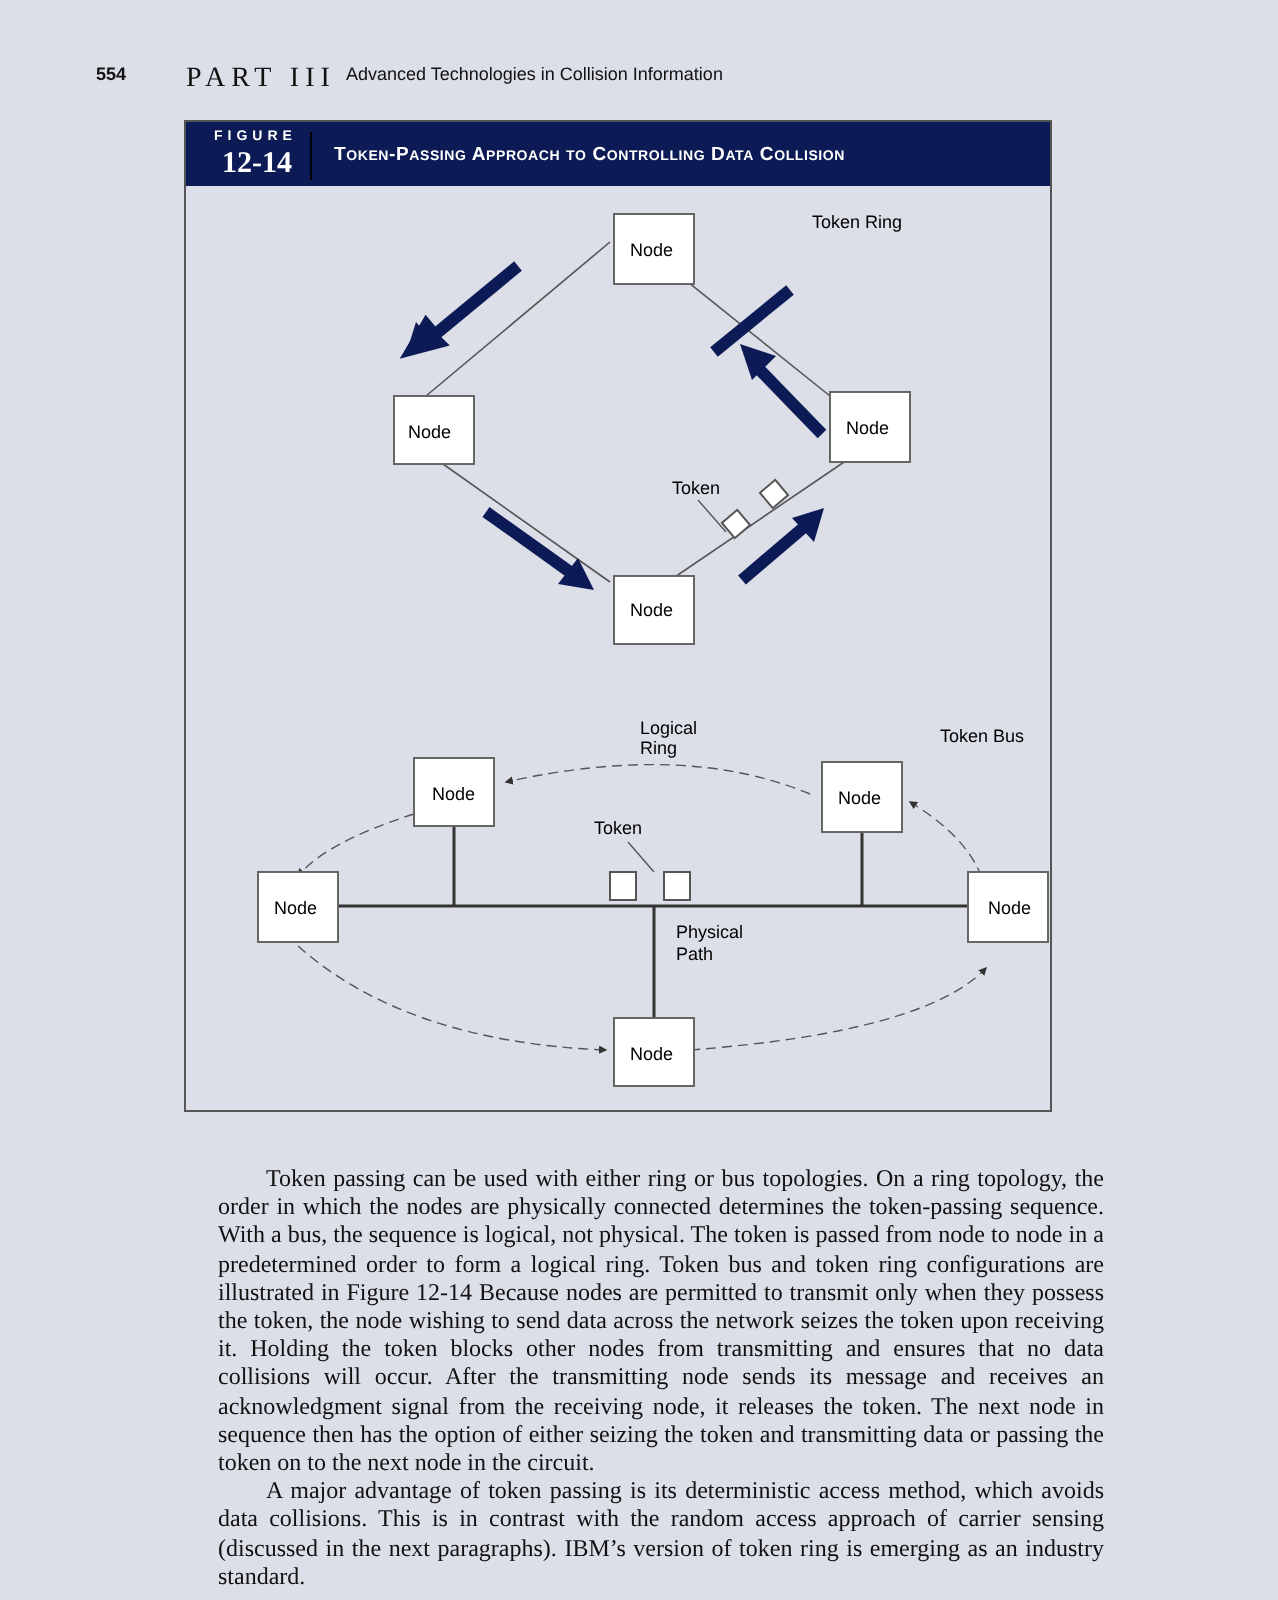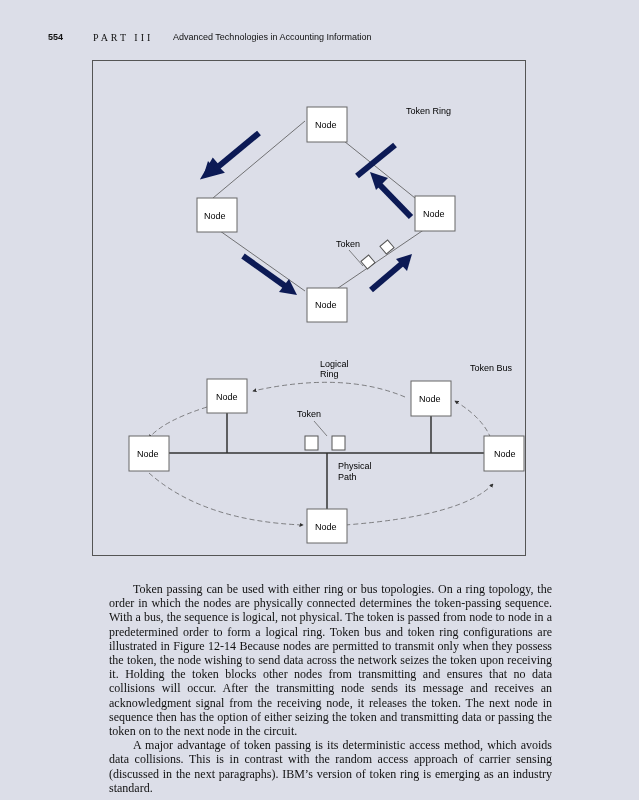--- a/index.html
+++ b/index.html
@@ -1,40 +1,46 @@
 <!DOCTYPE html>
 <html><head>
 <meta charset="utf-8">
 <style>
   html,body{margin:0;padding:0;}
   body{width:639px;height:800px;background:#dcdee8;position:relative;overflow:hidden;font-family:"Liberation Serif",serif;color:#111;}
   .hdr{position:absolute;top:32px;left:0;width:639px;height:14px;font-size:9px;}
   .pnum{position:absolute;left:48px;top:0;font-family:"Liberation Sans",sans-serif;font-weight:bold;font-size:9px;}
-  .part{position:absolute;left:93px;top:0;letter-spacing:3px;font-size:10px;}
+  .part{position:absolute;left:93px;top:0;letter-spacing:3px;font-size:14px;}
   .htitle{position:absolute;left:173px;top:0;font-family:"Liberation Sans",sans-serif;font-size:9px;color:#111;}
   .fig{position:absolute;left:92px;top:60px;width:432px;height:494px;border:1px solid #555;background:#dcdee8;}
   .figbar{position:absolute;left:0;top:0;width:432px;height:32px;background:#0c1a55;color:#fff;}
   .figlbl{position:absolute;left:14px;top:4px;font-family:"Liberation Sans",sans-serif;font-weight:bold;font-size:7px;letter-spacing:2.5px;}
   .fignum{position:absolute;left:18px;top:13px;font-family:"Liberation Serif",serif;font-weight:bold;font-size:15px;}
   .figsep{position:absolute;left:62px;top:5px;width:1px;height:24px;background:#000;}
   .figtitle{position:absolute;left:74px;top:11px;font-family:"Liberation Sans",sans-serif;font-weight:bold;font-size:9.5px;font-variant:small-caps;letter-spacing:0.3px;}
   svg{position:absolute;left:0;top:0;}
   .body{position:absolute;left:109px;top:582px;width:443px;font-size:12px;line-height:14.2px;text-align:justify;}
   .body p{margin:0;text-indent:24px;}
 </style>
 </head>
 <body>
 
 <div class="hdr">
   <span class="pnum">554</span>
   <span class="part">PART III</span>
-  <span class="htitle">Advanced Technologies in Accounting Information</span>
+  <span class="htitle">Advanced Technologies in Collision Information</span>
 </div>
 
 <div class="fig">
+  <div class="figbar">
+    <span class="figlbl">FIGURE</span>
+    <span class="fignum">12-14</span>
+    <span class="figsep"></span>
+    <span class="figtitle">Token-Passing Approach to Controlling Data Collision</span>
+  </div>
   <svg width="432" height="494" viewBox="0 0 432 494" font-family="Liberation Sans, sans-serif" font-size="9">
     <defs>
       <marker id="ah" markerWidth="6" markerHeight="6" refX="5" refY="3" orient="auto">
           <path d="M0,0 L6,3 L0,6 z" fill="#333"></path>
         </marker>
     </defs>
 
     <text x="313" y="53">Token Ring</text>
     <g stroke="#555" stroke-width="0.8">
       <line x1="226" y1="60" x2="322" y2="137"></line>

